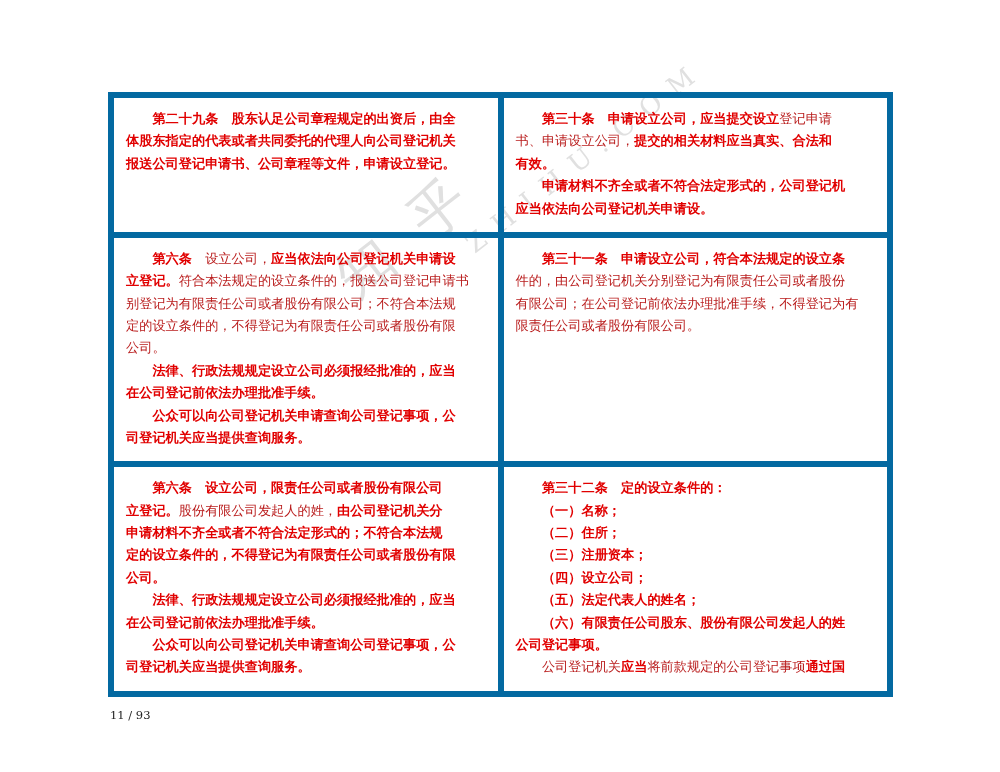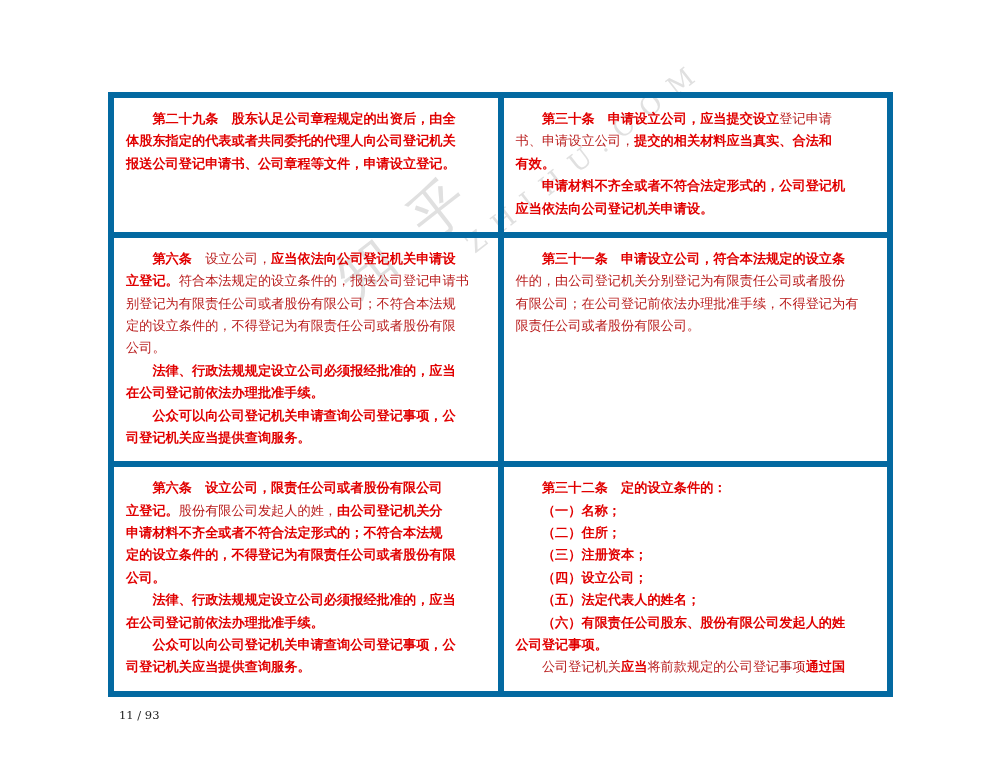--- a/index.html
+++ b/index.html
@@ -91,21 +91,21 @@
   }
   .bold {
     font-weight: bold;
   }
 
   
   .para span { white-space: pre-wrap; }
 
   .footer {
     position: absolute;
-    left: 119px;
+    left: 110px;
     top: 708px;
     font-size: 11.5px;
     color: #222;
     font-family: "DejaVu Serif", "Liberation Serif", serif;
     z-index: 10;
   }
 </style>
 </head>
 <body>
 

